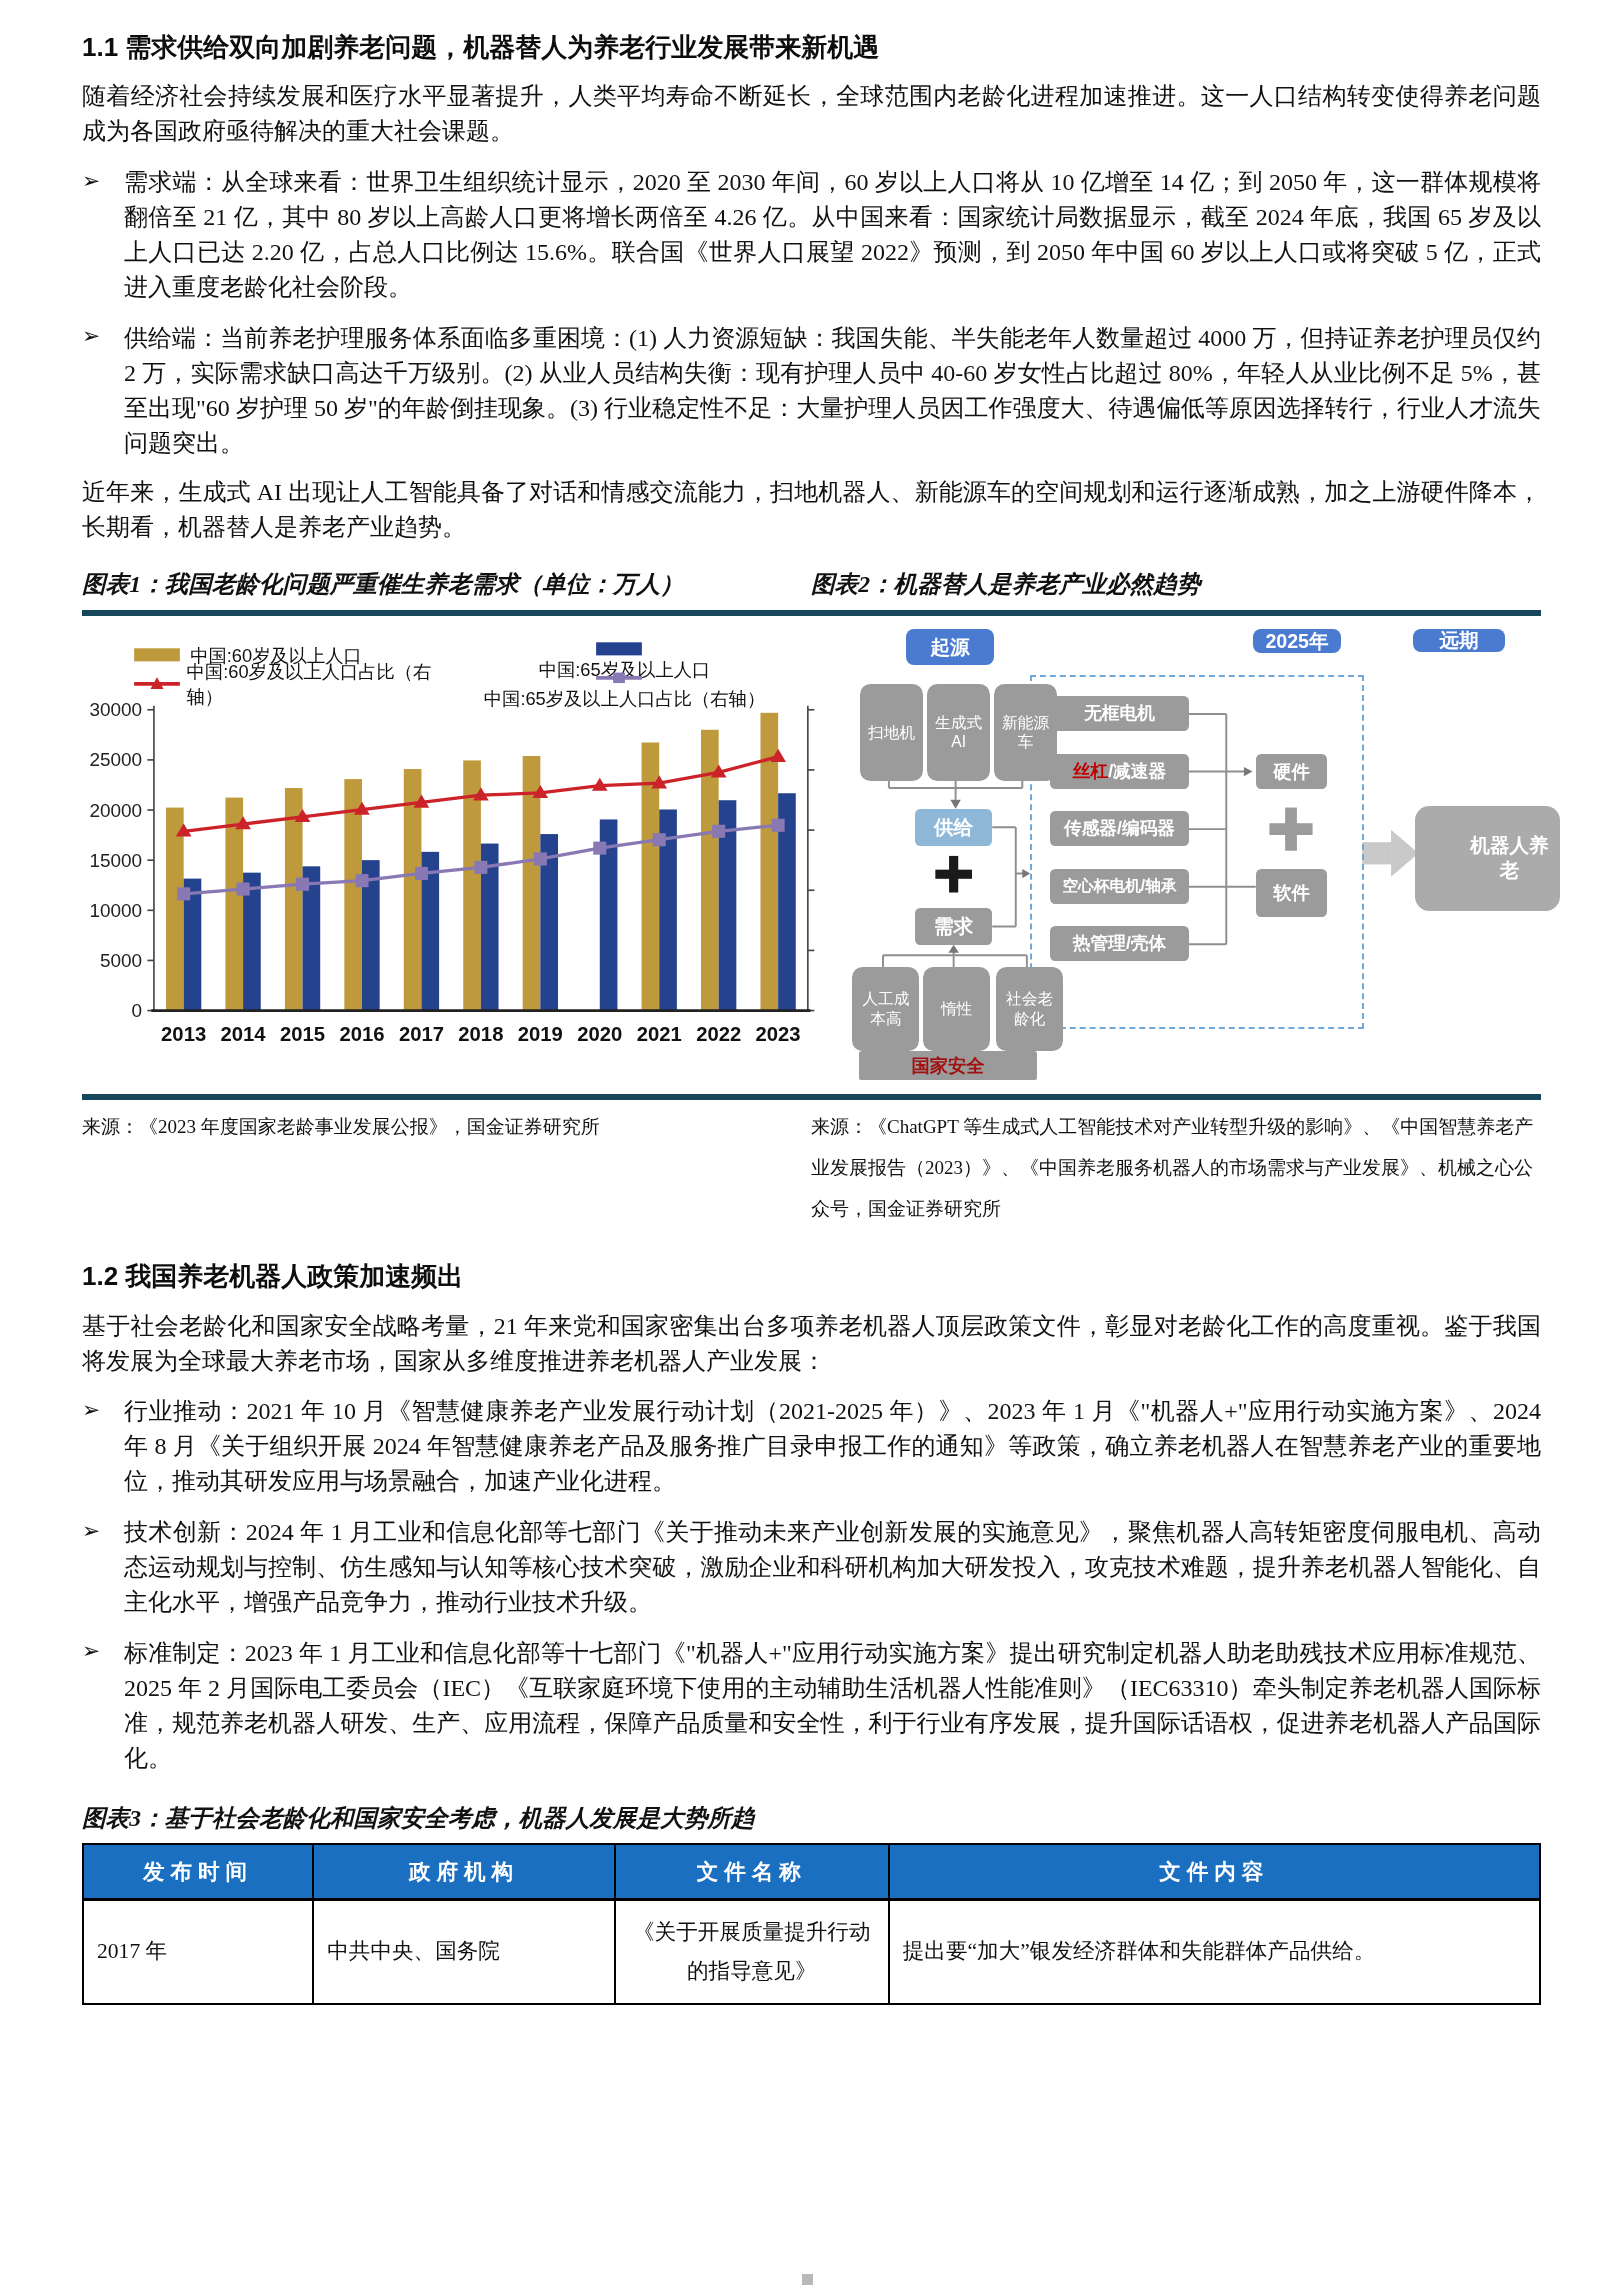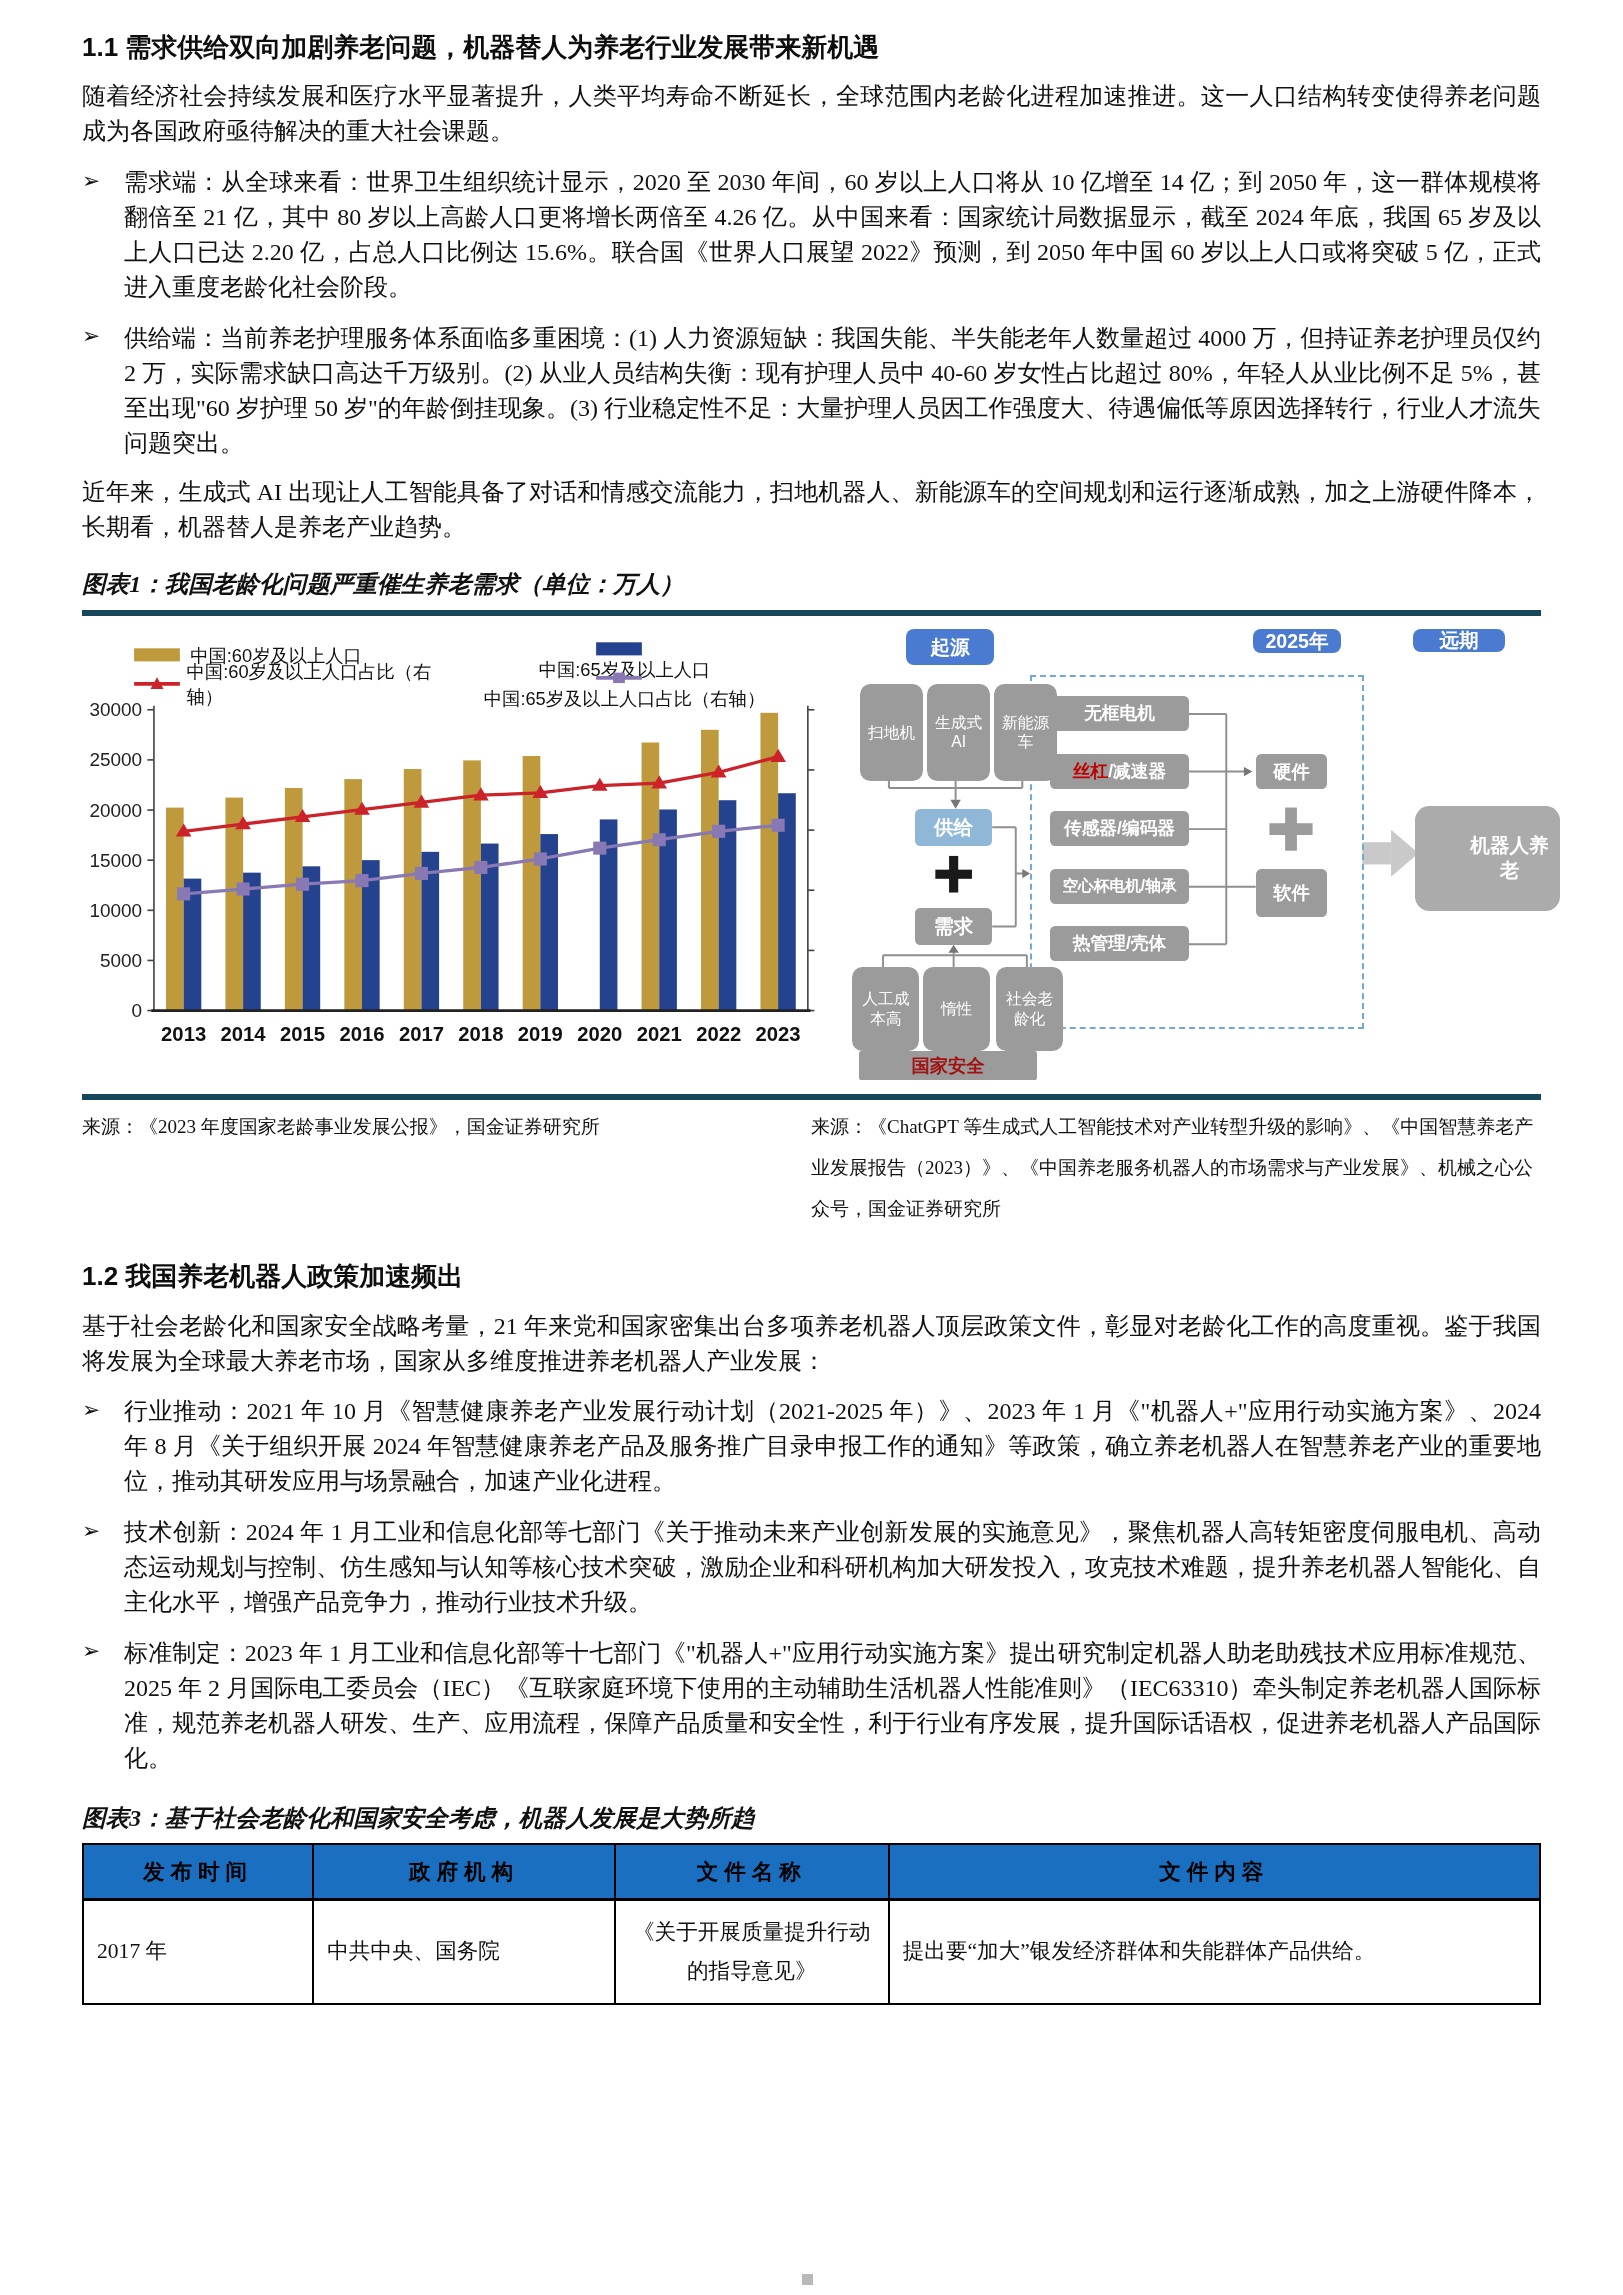--- a/index.html
+++ b/index.html
@@ -40,21 +40,21 @@
   .hwsw{background:#9b9b9b;border-radius:5.2px;font-size:18.3px;font-weight:bold;}
   .robot{background:#ABABAB;border-radius:14.4px;font-size:19.6px;font-weight:bold;line-height:1.3;padding:3.9px;}
   .dashed{position:absolute;border:2px dashed #6FA8DC;z-index:0;}
   .redtxt{color:#C00000;}
   .srcrow{display:flex;margin-top:6.5px;}
   .srcrow p{margin:0;font-size:19px;line-height:41px;}
   .srcrow .s1{width:729px;flex:none;padding-right:39px;box-sizing:border-box;}
   .srcrow .s2{flex:1;}
   .fig3t{margin-top:26px;font-weight:bold;font-style:italic;font-size:23.6px;}
   table.policy{width:100%;border-collapse:collapse;margin-top:9.2px;border:2.6px solid #000;}
-  table.policy th{background:#1A6FC0;color:#000000;font-family:"Liberation Sans","DejaVu Sans",sans-serif;
+  table.policy th{background:#1A6FC0;color:#ffffff;font-family:"Liberation Sans","DejaVu Sans",sans-serif;
         font-weight:bold;font-size:21.6px;letter-spacing:5.9px;padding:11.8px 6.5px;
         border:2px solid #000;border-bottom:3.9px solid #000;}
   table.policy td{font-size:21.6px;padding:9.2px 13px;border:2px solid #000;height:84px;vertical-align:middle;
         line-height:1.8;}
   td.c-name{text-align:center;}
   .footdot{position:absolute;left:802px;bottom:10.5px;width:10.5px;height:10.5px;background:#b9b9b9;}
 </style>
 </head>
 <body>
 
@@ -72,20 +72,21 @@
     </div>
     <div class="bullet">
       <span class="mk">➢</span>
       <p>供给端：当前养老护理服务体系面临多重困境：(1) 人力资源短缺：我国失能、半失能老年人数量超过 4000 万，但持证养老护理员仅约 2 万，实际需求缺口高达千万级别。(2) 从业人员结构失衡：现有护理人员中 40-60 岁女性占比超过 80%，年轻人从业比例不足 5%，甚至出现"60 岁护理 50 岁"的年龄倒挂现象。(3) 行业稳定性不足：大量护理人员因工作强度大、待遇偏低等原因选择转行，行业人才流失问题突出。</p>
     </div>
 
     <p class="body">近年来，生成式 AI 出现让人工智能具备了对话和情感交流能力，扫地机器人、新能源车的空间规划和运行逐渐成熟，加之上游硬件降本，长期看，机器替人是养老产业趋势。</p>
 
     <div class="figtitles">
       <div class="ft f1"><span>图表1：我国老龄化问题严重催生养老需求（单位：万人）</span></div>
+      <div class="ft f2">图表2：机器替人是养老产业必然趋势</div>
     </div>
 
     <div class="sep"></div>
 
     <div class="figsrow">
 
       <div class="figL">
         <div class="legend">
           <div class="lg-item lg-c1">
             <span class="swatch">

